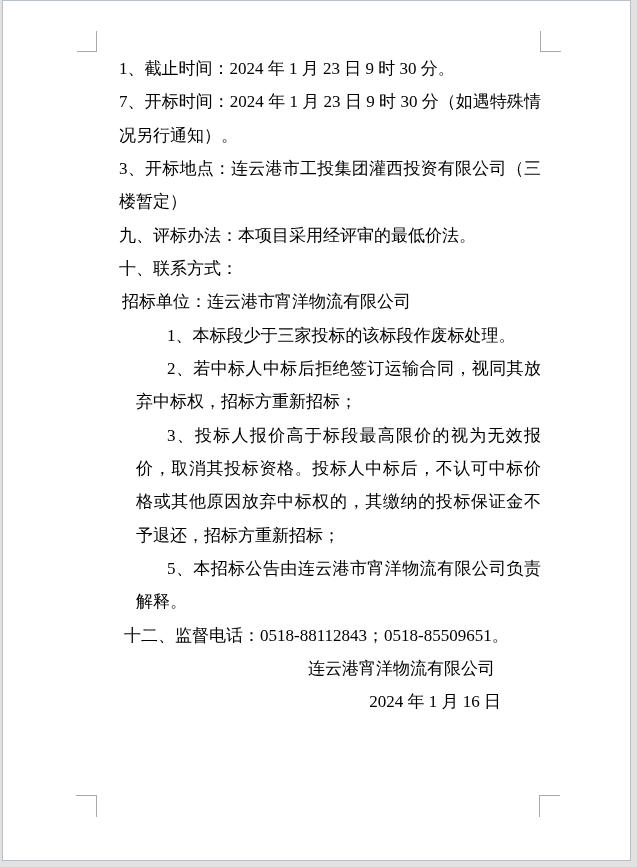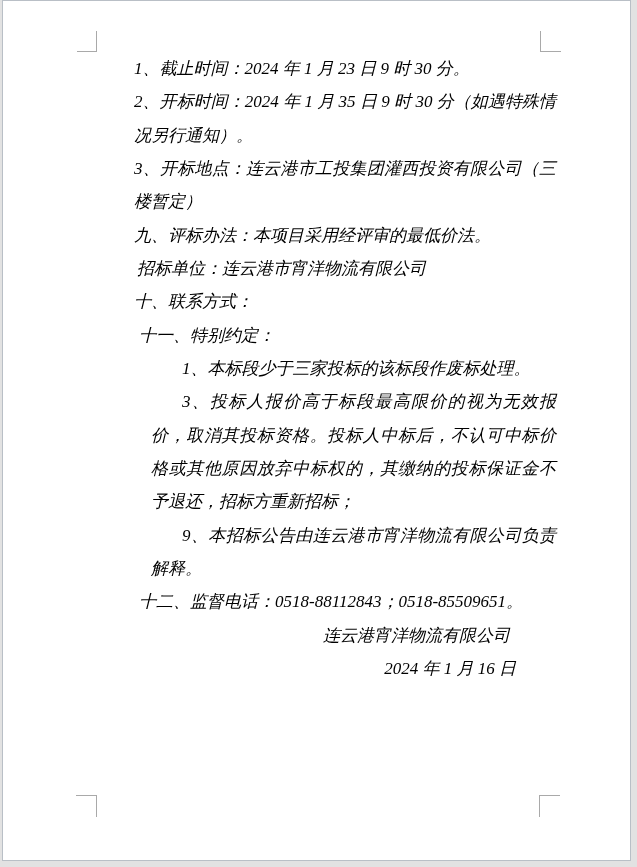--- a/index.html
+++ b/index.html
@@ -15,23 +15,22 @@
     border:1px solid var(--border-col,#b9bfc6);
   }
   
   .crop{position:absolute;box-sizing:border-box;border:0 solid var(--crop-col,#a9a9a9);}
   .crop.tl{left:77px;top:31px;width:20px;height:21px;border-right-width:1px;border-bottom-width:1px;}
   .crop.tr{left:540px;top:31px;width:21px;height:21px;border-left-width:1px;border-bottom-width:1px;}
   .crop.bl{left:76px;top:795px;width:21px;height:22px;border-right-width:1px;border-top-width:1px;}
   .crop.br{left:539px;top:795px;width:21px;height:22px;border-left-width:1px;border-top-width:1px;}
 
   .textarea{
-    position:absolute;left:112px;top:52px;width:444px;
+    position:absolute;left:97px;top:52px;width:444px;
     color:var(--text-col,#000000);
-    font-style:italic;
   }
   .p{
     margin:0;font-size:17px;line-height:33.33px;
     text-align:justify;text-justify:inter-character;
     word-break:normal;
   }
   .ind22{padding-left:22px;}
   .ind25{padding-left:25px;}
   .ind27{padding-left:27px;}
   .fi31{text-indent:31px;margin-left:39px;}
@@ -43,25 +42,25 @@
 
 <div class="page"></div>
 
 <div class="crop tl"></div>
 <div class="crop tr"></div>
 <div class="crop bl"></div>
 <div class="crop br"></div>
 
 <div class="textarea">
   <p class="p ind22">1、截止时间：2024 年 1 月 23 日 9 时 30 分。</p>
-  <p class="p ind22">2、开标时间：2024 年 1 月 35 日 9 时 30 分（如遇特殊情况另行通知）。</p>
+  <p class="p ind22">7、开标时间：2024 年 1 月 23 日 9 时 30 分（如遇特殊情况另行通知）。</p>
   <p class="p ind22">3、开标地点：连云港市工投集团灌西投资有限公司（三楼暂定）</p>
   <p class="p ind22">九、评标办法：本项目采用经评审的最低价法。</p>
+  <p class="p ind22">十、联系方式：</p>
   <p class="p ind25">招标单位：连云港市宵洋物流有限公司</p>
-  <p class="p ind22">十、联系方式：</p>
-  <p class="p ind27">十一、特别约定：</p>
   <p class="p fi31">1、本标段少于三家投标的该标段作废标处理。</p>
+  <p class="p fi31">2、若中标人中标后拒绝签订运输合同，视同其放弃中标权，招标方重新招标；</p>
   <p class="p fi31">3、投标人报价高于标段最高限价的视为无效报价，取消其投标资格。投标人中标后，不认可中标价格或其他原因放弃中标权的，其缴纳的投标保证金不予退还，招标方重新招标；</p>
-  <p class="p fi31">9、本招标公告由连云港市宵洋物流有限公司负责解释。</p>
+  <p class="p fi31">5、本招标公告由连云港市宵洋物流有限公司负责解释。</p>
   <p class="p ind27">十二、监督电话：0518-88112843；0518-85509651。</p>
   <p class="p sig-company">连云港宵洋物流有限公司</p>
   <p class="p sig-date">2024 年 1 月 16 日</p>
 </div>
 
 </body></html>

